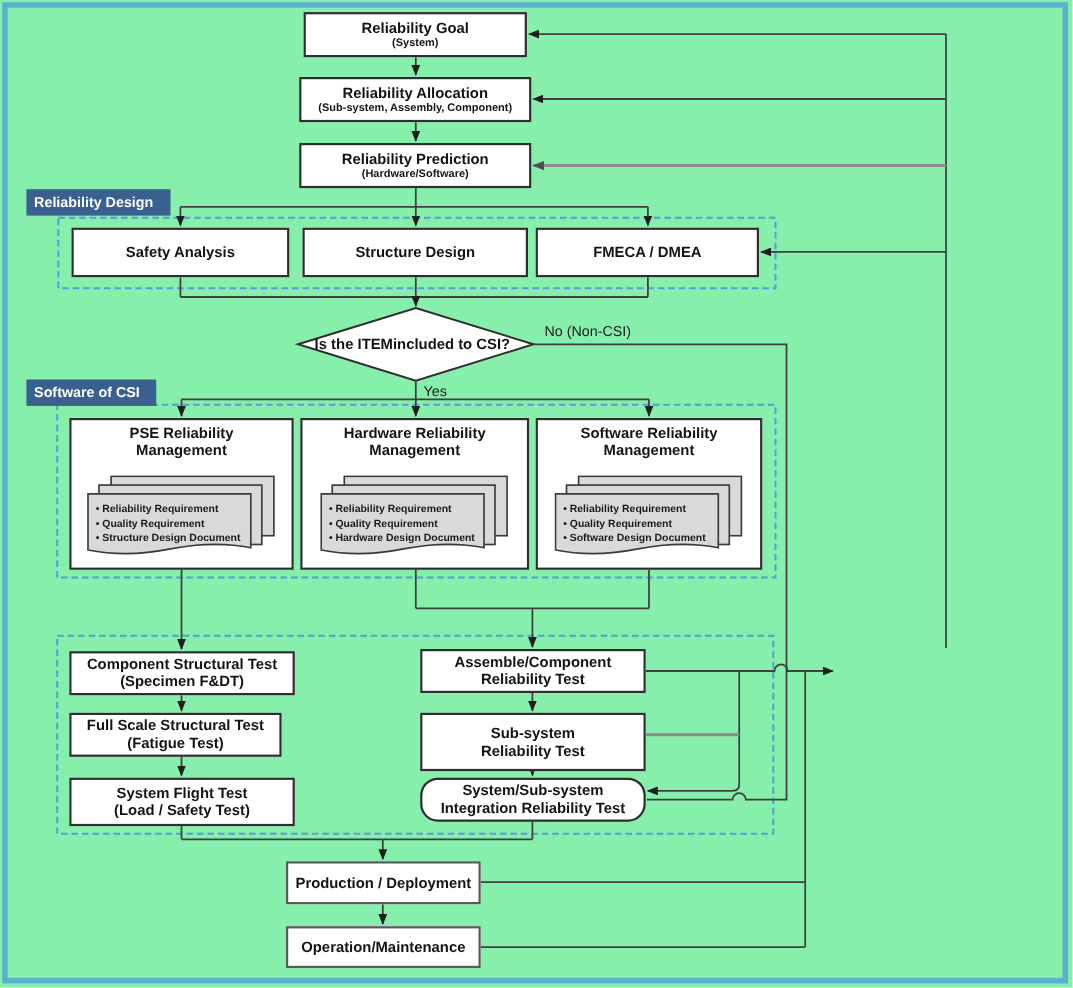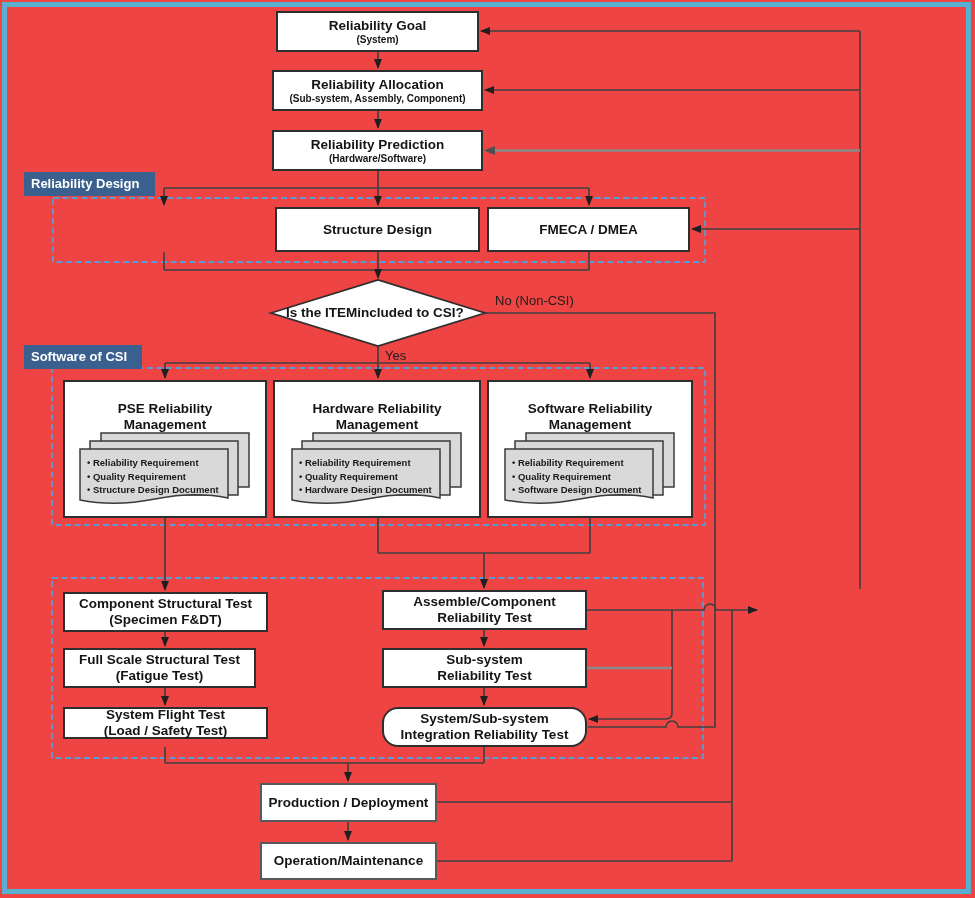--- a/index.html
+++ b/index.html
@@ -1,17 +1,17 @@
 <!DOCTYPE html>
 <html><head>
 <meta charset="utf-8">
 <style>
   html,body { margin:0; padding:0; background:#ffffff; }
   #stage {
-    position:relative; width:975px; height:898px; background:#ef4444;
+    position:relative; width:975px; height:898px; background:#86efac;
     font-family:"Liberation Sans", sans-serif; overflow:hidden;
   }
   #frame {
     position:absolute; left:2px; top:2px; width:969px; height:892px;
     border:5px solid #5BAFCE; box-sizing:border-box;
   }
   #connectors { position:absolute; left:0; top:0; }
   .ln   { fill:none; stroke:#3f3f3f; stroke-width:1.6; }
   .lng  { fill:none; stroke:#8a8a8a; stroke-width:2.6; }
   .dash { fill:none; stroke:#5B9BD5; stroke-width:1.8; stroke-dasharray:6 3.5; }
@@ -28,21 +28,21 @@
   .small { font-size:10px;   line-height:12px; }
 
   .seclabel {
     position:absolute; background:#3A608F; color:#ffffff;
     font-weight:bold; font-size:13px; box-sizing:border-box;
     padding:4px 6px 3px 7px; text-align:left; line-height:15px;
   }
   .seclabel .indent { padding-left:27px; display:block; }
 
   .csi-box { justify-content:flex-start; }
-  .csi-title { margin-top:19px; font-size:13.5px; line-height:16px; font-weight:bold; }
+  .csi-title { margin-top:4px; font-size:13.5px; line-height:16px; font-weight:bold; }
   .stack { position:absolute; left:14px; top:50px; width:172px; height:82px; }
   .pg { fill:#D9D9D9; stroke:#3a3a3a; stroke-width:1.5; }
   .bullets {
     position:absolute; left:8px; top:24px; width:152px; text-align:left;
     font-size:9.5px; font-weight:bold; line-height:13.5px; color:#191919;
   }
 
   .flowtext { position:absolute; font-size:13px; color:#1c1c1c; font-weight:normal; }
   #diamond-text {
     position:absolute; left:286px; top:288px; width:184px; height:50px;
@@ -137,20 +137,23 @@
   <div class="node" style="left:272px; top:70px; width:211px; height:41px;">
     <div class="big">Reliability Allocation</div>
     <div class="small">(Sub-system, Assembly, Component)</div>
   </div>
   <div class="node" style="left:272px; top:130px; width:211px; height:41px;">
     <div class="big">Reliability Prediction</div>
     <div class="small">(Hardware/Software)</div>
   </div>
 
   <div class="seclabel" style="left:24px; top:172px; width:131px; height:24px;">Reliability Design</div>
+  <div class="node" style="left:65px; top:207px; width:198px; height:45px;">
+    <div class="big">Safety Analysis</div>
+  </div>
   <div class="node" style="left:275px; top:207px; width:205px; height:45px;">
     <div class="big">Structure Design</div>
   </div>
   <div class="node" style="left:487px; top:207px; width:203px; height:45px;">
     <div class="big">FMECA / DMEA</div>
   </div>
 
   <div id="diamond-text">
     <div>Is the ITEM</div>
     <div>included to CSI?</div>
@@ -219,30 +222,30 @@
 
 
   <div class="node" style="left:63px; top:592px; width:205px; height:40px;">
     <div class="big">Component Structural Test</div>
     <div class="big">(Specimen F&amp;DT)</div>
   </div>
   <div class="node" style="left:63px; top:648px; width:193px; height:40px;">
     <div class="big">Full Scale Structural Test</div>
     <div class="big">(Fatigue Test)</div>
   </div>
-  <div class="node" style="left:63px; top:707px; width:205px; height:32px;justify-content:center;">
+  <div class="node" style="left:63px; top:707px; width:205px; height:44px;justify-content:center;">
     <div class="big">System Flight Test</div>
     <div class="big">(Load / Safety Test)</div>
   </div>
 
   <div class="node" style="left:382px; top:590px; width:205px; height:40px;">
     <div class="big">Assemble/Component</div>
     <div class="big">Reliability Test</div>
   </div>
-  <div class="node" style="left:382px; top:648px; width:205px; height:40px;">
+  <div class="node" style="left:382px; top:648px; width:205px; height:53px;">
     <div class="big">Sub-system</div>
     <div class="big">Reliability Test</div>
   </div>
   <div class="node" style="left:382px; top:707px; width:205px; height:40px;border-radius:16px;">
     <div class="big">System/Sub-system</div>
     <div class="big">Integration Reliability Test</div>
   </div>
 
 
   <div class="node gray-border" style="left:260px; top:783px; width:177px; height:39px;">

